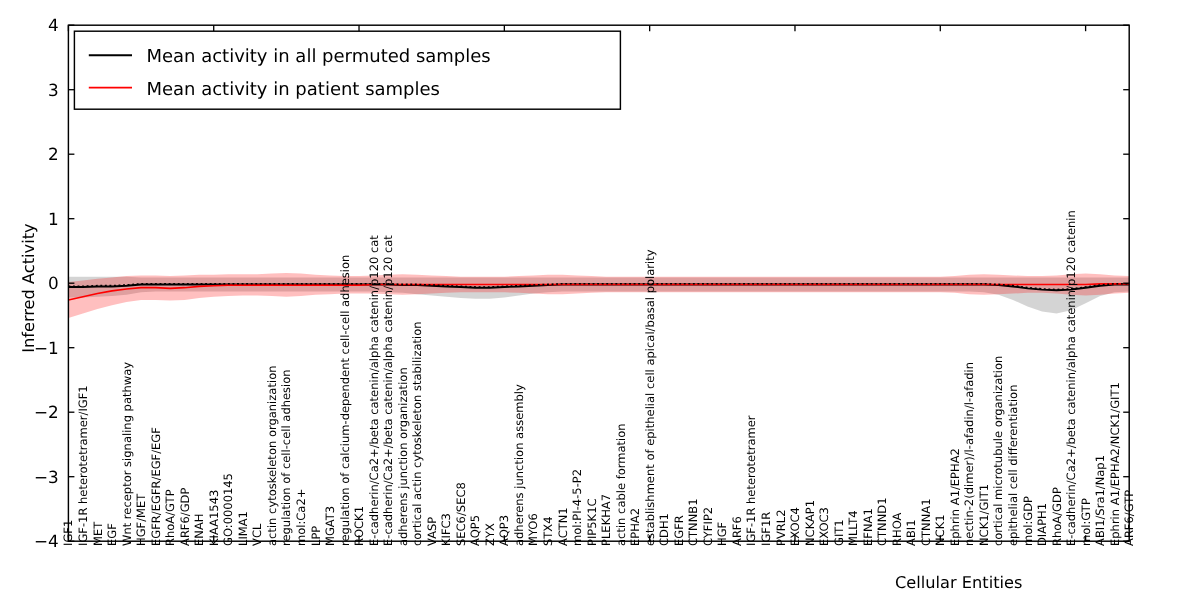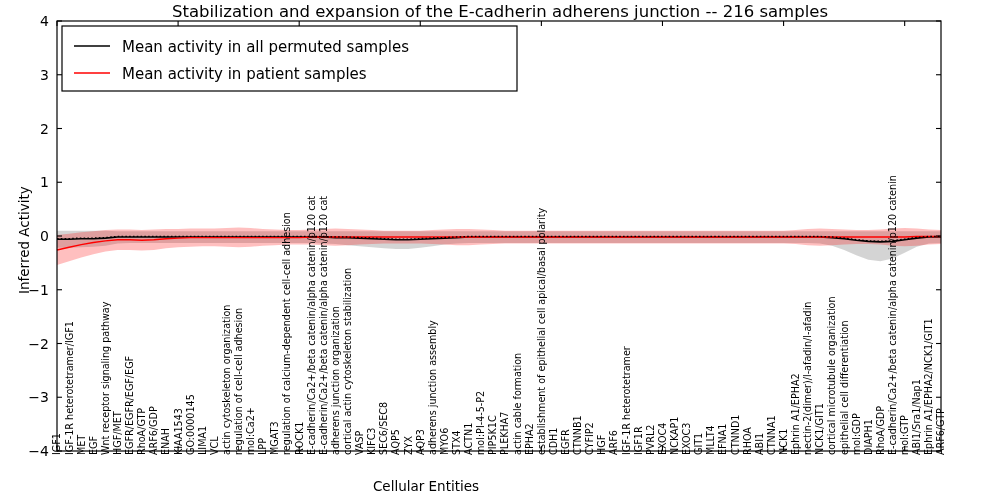--- a/index.html
+++ b/index.html
@@ -1,31 +1,30 @@
 <!DOCTYPE html>
 <html><head>
 <meta charset="utf-8">
 <style>
   html,body{margin:0;padding:0;background:#ffffff;}
   body{width:1000px;height:500px;font-family:"DejaVu Sans",sans-serif;overflow:hidden;}
   #fig{position:relative;width:1000px;height:500px;}
   .title{position:absolute;left:0;top:2px;width:1000px;text-align:center;font-size:16.5px;color:#000;}
   .ylabel{position:absolute;transform:rotate(-90deg);transform-origin:0 0;font-size:13.5px;color:#000;white-space:nowrap;}
-  .xlabel{position:absolute;width:852px;text-align:center;font-size:13.5px;color:#000;}
+  .xlabel{position:absolute;width:852px;text-align:right;font-size:13.5px;color:#000;}
   svg{position:absolute;left:0;top:0;}
   text{font-family:"DejaVu Sans",sans-serif;fill:#000;}
   .ytick{font-size:14px;}
   .xtl{font-size:9.6px;}
   .lgt{font-size:15px;}
 </style>
 </head>
 <body>
 
 <div id="fig">
-  <div class="title">Stabilization and expansion of the E-cadherin adherens junction -- 216 samples</div>
   <div class="ylabel" id="ylab" style="left: 16px; top: 294px;">Inferred Activity</div>
   <div class="xlabel" id="xlab" style="top: 478px;">Cellular Entities</div>
   <svg id="plot" width="1000" height="500">
       <path d="M57.00,230.63L69.11,230.63L81.22,230.63L93.33,230.63L105.44,230.63L117.55,231.16L129.66,231.16L141.77,231.16L153.88,231.16L165.99,231.16L178.10,231.16L190.21,231.16L202.32,231.16L214.42,231.16L226.53,231.16L238.64,231.16L250.75,231.16L262.86,231.16L274.97,231.16L287.08,231.16L299.19,231.16L311.30,231.16L323.41,231.16L335.52,231.16L347.63,231.16L359.74,231.16L371.85,231.16L383.96,231.16L396.07,231.16L408.18,231.16L420.29,231.16L432.40,231.16L444.51,231.16L456.62,231.16L468.73,231.16L480.84,231.16L492.95,231.16L505.05,231.16L517.16,231.16L529.27,231.16L541.38,231.16L553.49,231.16L565.60,231.16L577.71,231.16L589.82,231.16L601.93,231.16L614.04,231.16L626.15,231.16L638.26,231.16L650.37,231.16L662.48,231.16L674.59,231.16L686.70,231.16L698.81,231.16L710.92,231.16L723.03,231.16L735.14,231.16L747.25,231.16L759.36,231.16L771.47,231.16L783.58,231.16L795.68,231.16L807.79,231.16L819.90,231.16L832.01,231.16L844.12,231.16L856.23,231.16L868.34,231.16L880.45,231.16L892.56,231.16L904.67,231.16L916.78,231.16L928.89,231.16L941.00,231.16L941.00,242.99L928.89,243.53L916.78,246.75L904.67,252.66L892.56,258.57L880.45,261.26L868.34,259.65L856.23,255.35L844.12,249.97L832.01,245.68L819.90,243.53L807.79,242.99L795.68,242.99L783.58,242.99L771.47,242.99L759.36,242.99L747.25,242.99L735.14,242.99L723.03,242.99L710.92,242.99L698.81,242.99L686.70,242.99L674.59,242.99L662.48,242.99L650.37,242.99L638.26,242.99L626.15,242.99L614.04,242.99L601.93,242.99L589.82,242.99L577.71,242.99L565.60,242.99L553.49,242.99L541.38,242.99L529.27,242.99L517.16,242.99L505.05,242.99L492.95,242.99L480.84,242.99L468.73,242.99L456.62,243.53L444.51,244.60L432.40,246.21L420.29,247.83L408.18,248.90L396.07,248.90L383.96,248.36L371.85,247.29L359.74,246.21L347.63,245.14L335.52,244.06L323.41,243.53L311.30,242.99L299.19,242.99L287.08,242.99L274.97,242.99L262.86,242.99L250.75,242.99L238.64,242.99L226.53,242.99L214.42,242.99L202.32,242.99L190.21,242.99L178.10,242.99L165.99,242.99L153.88,242.99L141.77,242.99L129.66,242.99L117.55,243.53L105.44,245.68L93.33,246.75L81.22,247.29L69.11,247.83L57.00,247.83Z" fill="#000000" fill-opacity="0.17" stroke="none"></path>
       <path d="M57.00,234.93L69.11,233.85L81.22,232.24L93.33,231.16L105.44,230.09L117.55,229.55L129.66,229.55L141.77,230.09L153.88,229.55L165.99,229.01L178.10,229.01L190.21,228.48L202.32,228.48L214.42,228.48L226.53,227.94L238.64,227.40L250.75,227.94L262.86,229.01L274.97,229.55L287.08,230.09L299.19,230.09L311.30,229.55L323.41,229.01L335.52,228.48L347.63,229.01L359.74,229.55L371.85,230.09L383.96,230.63L396.07,230.63L408.18,230.63L420.29,230.63L432.40,230.09L444.51,229.55L456.62,229.01L468.73,229.01L480.84,229.55L492.95,230.09L505.05,230.63L517.16,230.63L529.27,230.63L541.38,230.63L553.49,230.63L565.60,230.63L577.71,230.63L589.82,230.63L601.93,230.63L614.04,230.63L626.15,230.63L638.26,230.63L650.37,230.63L662.48,230.63L674.59,230.63L686.70,230.63L698.81,230.63L710.92,230.63L723.03,230.63L735.14,230.63L747.25,230.63L759.36,230.63L771.47,230.63L783.58,230.63L795.68,230.09L807.79,229.01L819.90,228.48L832.01,229.01L844.12,229.55L856.23,230.09L868.34,230.09L880.45,229.55L892.56,228.48L904.67,227.94L916.78,228.48L928.89,229.55L941.00,230.09L941.00,244.06L928.89,244.60L916.78,245.68L904.67,246.21L892.56,245.68L880.45,244.60L868.34,244.06L856.23,244.06L844.12,244.60L832.01,245.14L819.90,245.68L807.79,245.14L795.68,244.06L783.58,243.53L771.47,243.53L759.36,243.53L747.25,243.53L735.14,243.53L723.03,243.53L710.92,243.53L698.81,243.53L686.70,243.53L674.59,243.53L662.48,243.53L650.37,243.53L638.26,243.53L626.15,243.53L614.04,243.53L601.93,243.53L589.82,243.53L577.71,243.53L565.60,243.53L553.49,243.53L541.38,243.53L529.27,243.53L517.16,243.53L505.05,243.53L492.95,244.06L480.84,244.60L468.73,245.14L456.62,245.14L444.51,244.60L432.40,244.06L420.29,243.53L408.18,243.53L396.07,243.53L383.96,243.53L371.85,244.06L359.74,244.60L347.63,245.14L335.52,245.68L323.41,245.14L311.30,244.60L299.19,244.60L287.08,244.60L274.97,245.14L262.86,245.68L250.75,246.75L238.64,247.29L226.53,246.75L214.42,246.21L202.32,246.21L190.21,246.75L178.10,247.29L165.99,248.36L153.88,249.97L141.77,250.51L129.66,249.97L117.55,249.97L105.44,251.59L93.33,254.28L81.22,257.50L69.11,261.26L57.00,265.02Z" fill="#ff0000" fill-opacity="0.25" stroke="none"></path>
       <path d="M57.00,239.22L69.11,239.22L81.22,238.69L93.33,238.69L105.44,238.15L117.55,237.07L129.66,237.07L141.77,237.07L153.88,237.07L165.99,237.07L178.10,237.07L190.21,237.07L202.32,237.07L214.42,237.07L226.53,237.07L238.64,237.07L250.75,237.07L262.86,237.07L274.97,237.07L287.08,237.07L299.19,237.07L311.30,237.07L323.41,237.07L335.52,237.61L347.63,237.61L359.74,238.15L371.85,238.69L383.96,239.22L396.07,239.76L408.18,239.76L420.29,239.22L432.40,238.69L444.51,238.15L456.62,237.61L468.73,237.07L480.84,237.07L492.95,237.07L505.05,237.07L517.16,237.07L529.27,237.07L541.38,237.07L553.49,237.07L565.60,237.07L577.71,237.07L589.82,237.07L601.93,237.07L614.04,237.07L626.15,237.07L638.26,237.07L650.37,237.07L662.48,237.07L674.59,237.07L686.70,237.07L698.81,237.07L710.92,237.07L723.03,237.07L735.14,237.07L747.25,237.07L759.36,237.07L771.47,237.07L783.58,237.07L795.68,237.07L807.79,237.07L819.90,237.07L832.01,237.61L844.12,238.69L856.23,240.30L868.34,241.38L880.45,241.91L892.56,241.38L904.67,239.76L916.78,238.15L928.89,237.07L941.00,237.07" fill="none" stroke="#000000" stroke-width="1.6"></path>
       <path d="M57.00,249.97L69.11,247.29L81.22,244.60L93.33,242.45L105.44,240.84L117.55,239.76L129.66,239.76L141.77,240.30L153.88,239.76L165.99,238.69L178.10,238.15L190.21,237.61L202.32,237.61L214.42,237.61L226.53,237.61L238.64,237.61L250.75,237.61L262.86,237.61L274.97,237.61L287.08,237.61L299.19,237.61L311.30,237.07L323.41,237.07L335.52,237.07L347.63,237.07L359.74,237.07L371.85,237.07L383.96,237.07L396.07,237.07L408.18,237.07L420.29,237.07L432.40,237.07L444.51,237.07L456.62,237.07L468.73,237.07L480.84,237.07L492.95,237.07L505.05,237.07L517.16,237.07L529.27,237.07L541.38,237.07L553.49,237.07L565.60,237.07L577.71,237.07L589.82,237.07L601.93,237.07L614.04,237.07L626.15,237.07L638.26,237.07L650.37,237.07L662.48,237.07L674.59,237.07L686.70,237.07L698.81,237.07L710.92,237.07L723.03,237.07L735.14,237.07L747.25,237.07L759.36,237.07L771.47,237.07L783.58,237.07L795.68,237.07L807.79,237.07L819.90,237.07L832.01,237.07L844.12,237.07L856.23,237.07L868.34,237.07L880.45,237.07L892.56,237.07L904.67,237.07L916.78,236.54L928.89,236.54L941.00,236.54" fill="none" stroke="#ff0000" stroke-width="1.4"></path>
       <path d="M57.00,238.58L69.11,238.58L81.22,238.04L93.33,238.04L105.44,237.50L117.55,236.43L129.66,236.43L141.77,236.43L153.88,236.43L165.99,236.43L178.10,236.43L190.21,236.43L202.32,236.43L214.42,236.43L226.53,236.43L238.64,236.43L250.75,236.43L262.86,236.43L274.97,236.43L287.08,236.43L299.19,236.43L311.30,236.43L323.41,236.43L335.52,236.97L347.63,236.97L359.74,237.50L371.85,238.04L383.96,238.58L396.07,239.12L408.18,239.12L420.29,238.58L432.40,238.04L444.51,237.50L456.62,236.97L468.73,236.43L480.84,236.43L492.95,236.43L505.05,236.43L517.16,236.43L529.27,236.43L541.38,236.43L553.49,236.43L565.60,236.43L577.71,236.43L589.82,236.43L601.93,236.43L614.04,236.43L626.15,236.43L638.26,236.43L650.37,236.43L662.48,236.43L674.59,236.43L686.70,236.43L698.81,236.43L710.92,236.43L723.03,236.43L735.14,236.43L747.25,236.43L759.36,236.43L771.47,236.43L783.58,236.43L795.68,236.43L807.79,236.43L819.90,236.43L832.01,236.97L844.12,238.04L856.23,239.66L868.34,240.73L880.45,241.27L892.56,240.73L904.67,239.12L916.78,237.50L928.89,236.43L941.00,236.43" fill="none" stroke="#000" stroke-width="1.3" stroke-dasharray="1.6,2.2"></path>
       <rect x="57" y="21" width="884" height="430" fill="none" stroke="#000" stroke-width="1.2"></rect>
       <line x1="57" y1="451" x2="62" y2="451" stroke="#000" stroke-width="1.1"></line>

